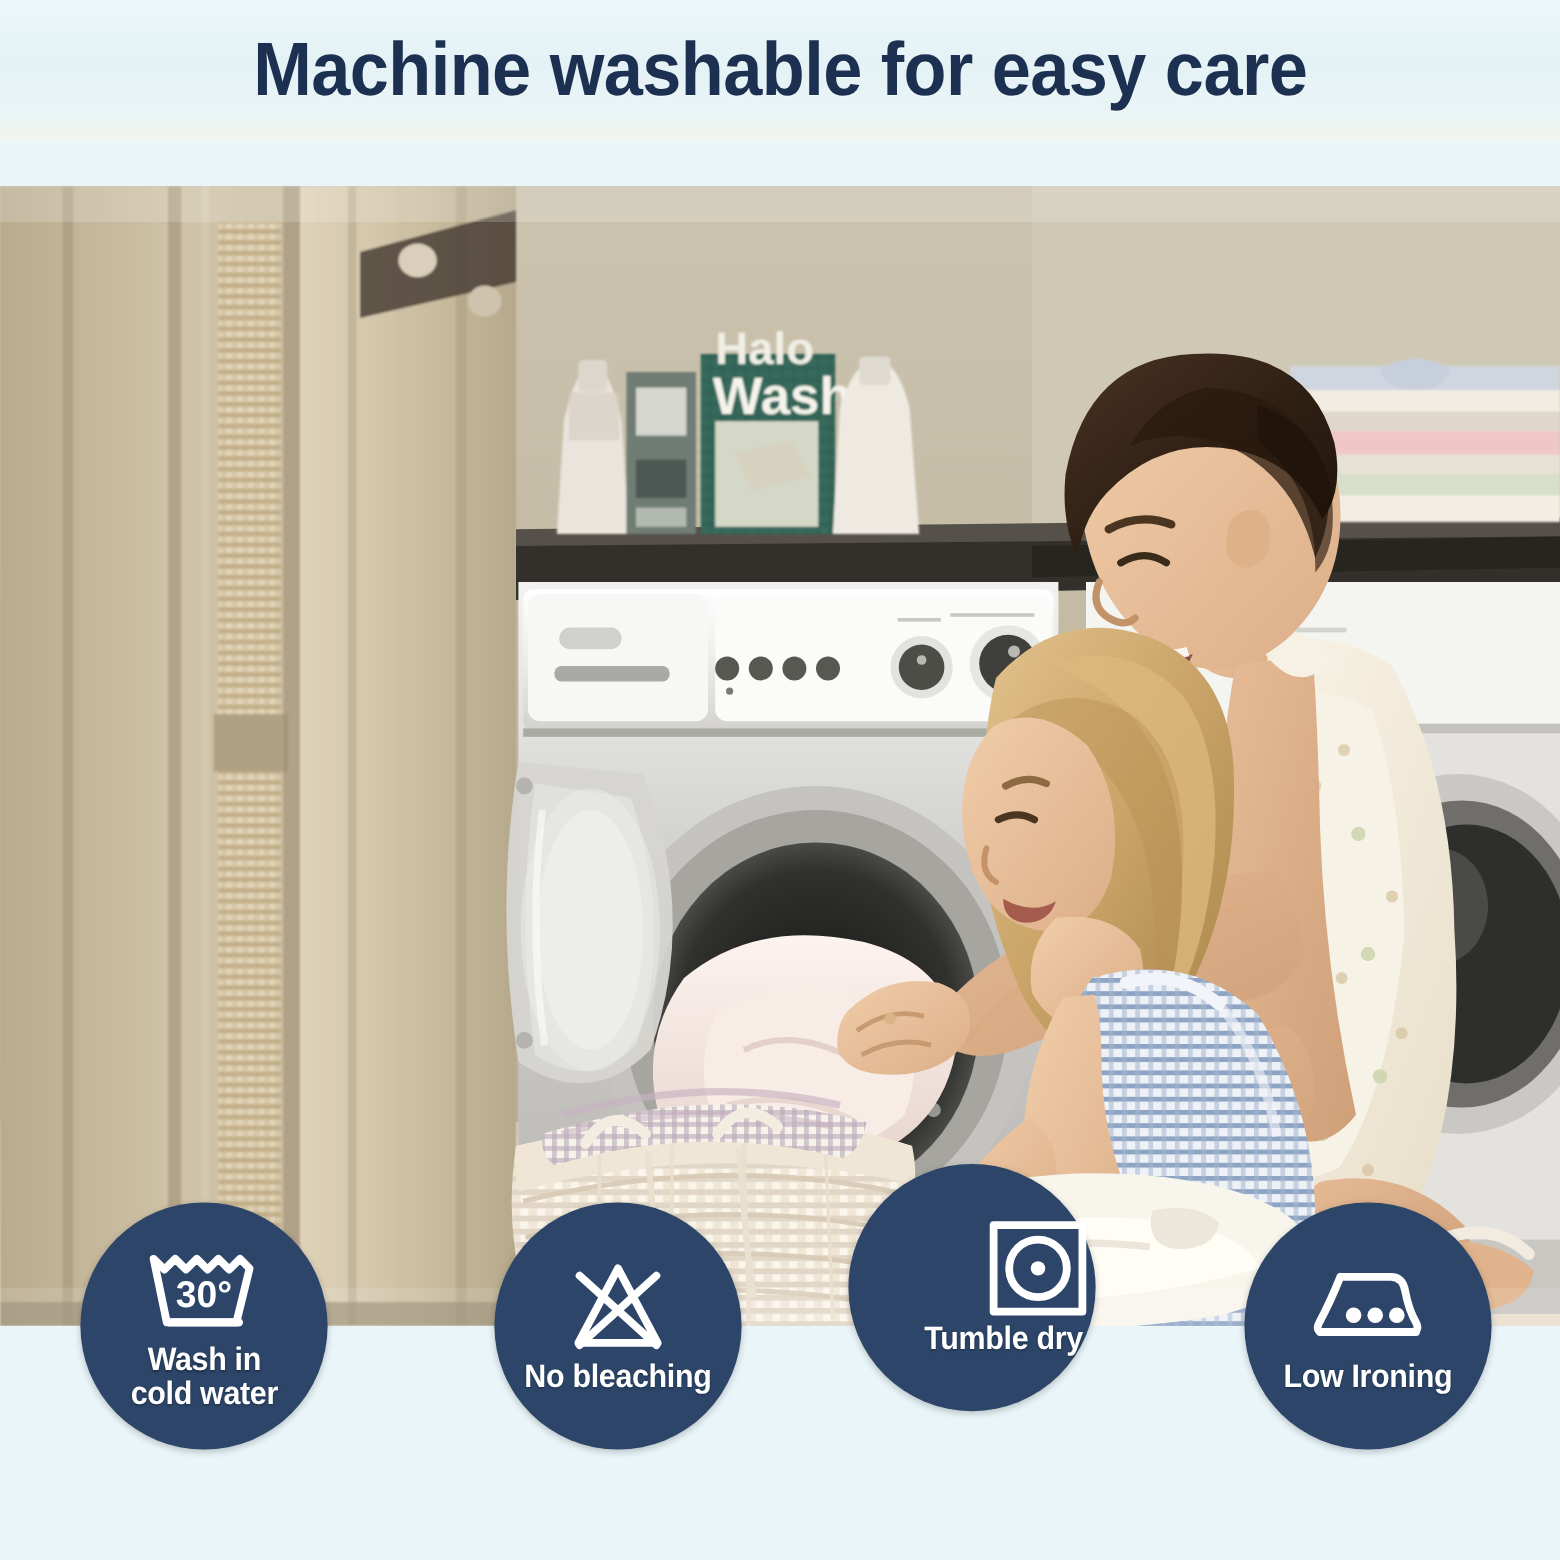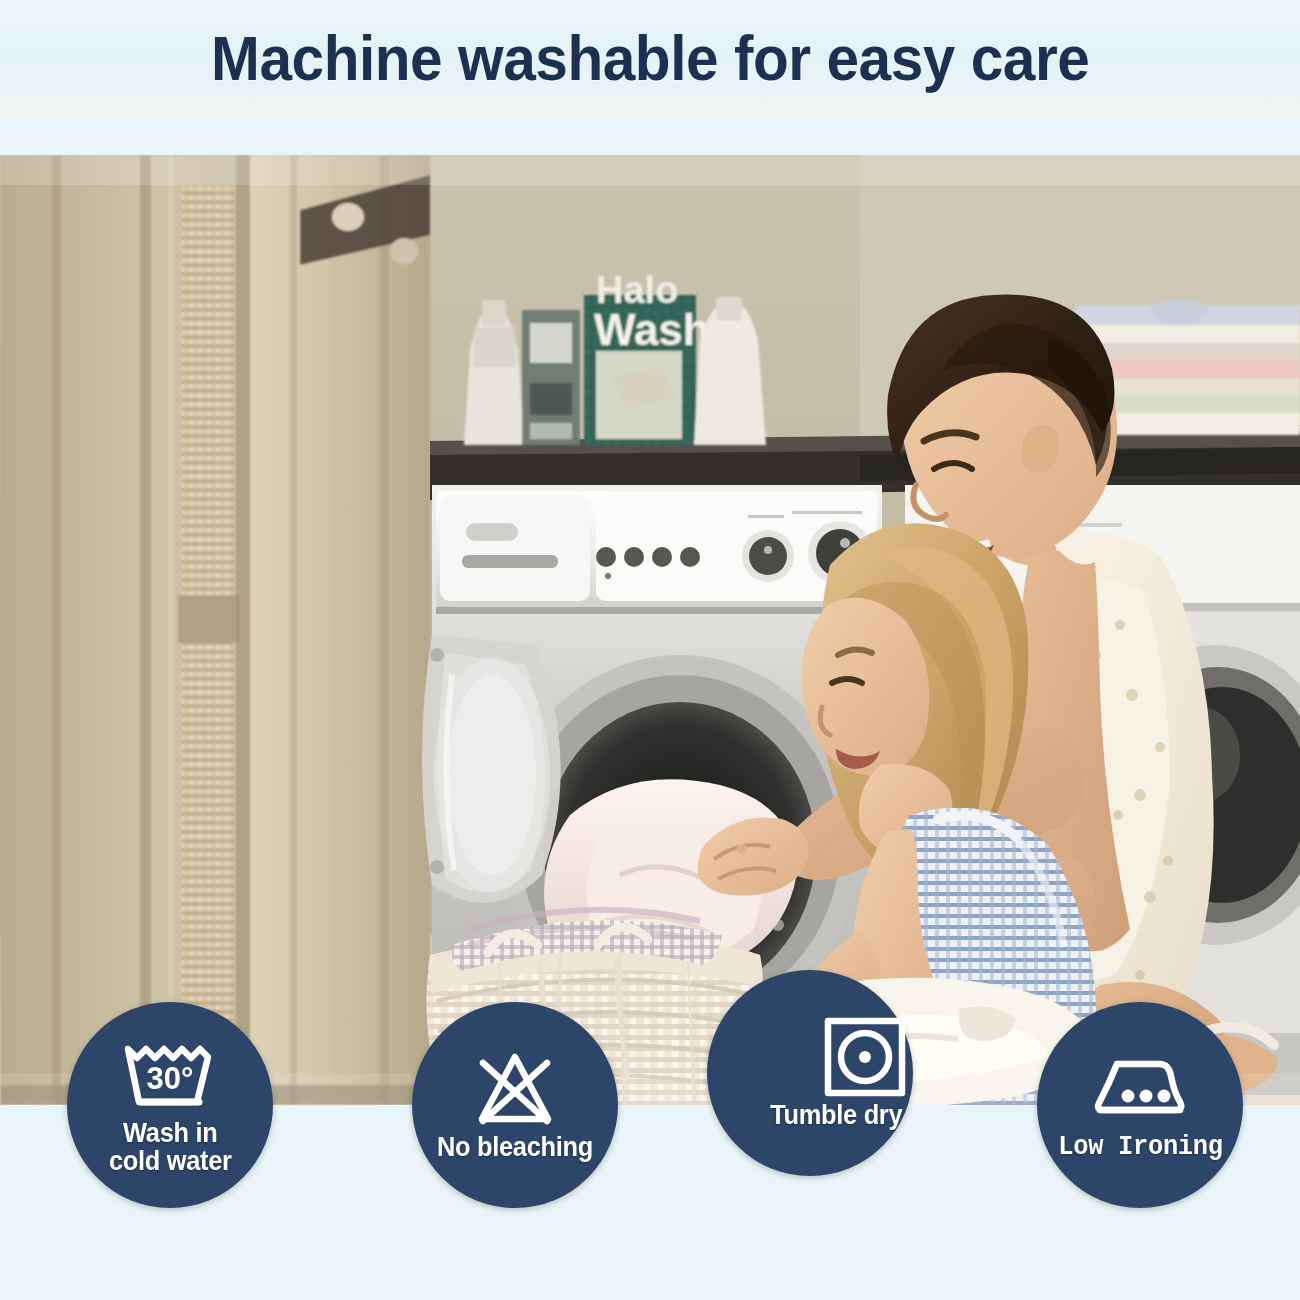--- a/index.html
+++ b/index.html
@@ -45,21 +45,21 @@
     color:#ffffff;font-weight:bold;font-size:27px;line-height:1.04;text-align:center;
     transform:scaleX(0.94);letter-spacing:-0.3px;
     text-shadow:0 1px 2px rgba(0,0,0,0.35);
     padding:0 6px;
   }
   .badge-label.two-line{font-size:27px;}
 
   #badge-0{left:67px;top:1002px;}
   #badge-1{left:412px;top:1002px;}
   #badge-2{left:707px;top:970px;align-items:flex-end;}
-  #badge-3{left:1037px;top:1002px;font-family:Liberation Mono, monospace;}
+  #badge-3{left:1037px;top:1002px;}
 </style>
 </head>
 <body>
 
 <div class="poster">
 
   <div class="header">
     <div class="header-title">Machine washable for easy care</div>
   </div>
 

